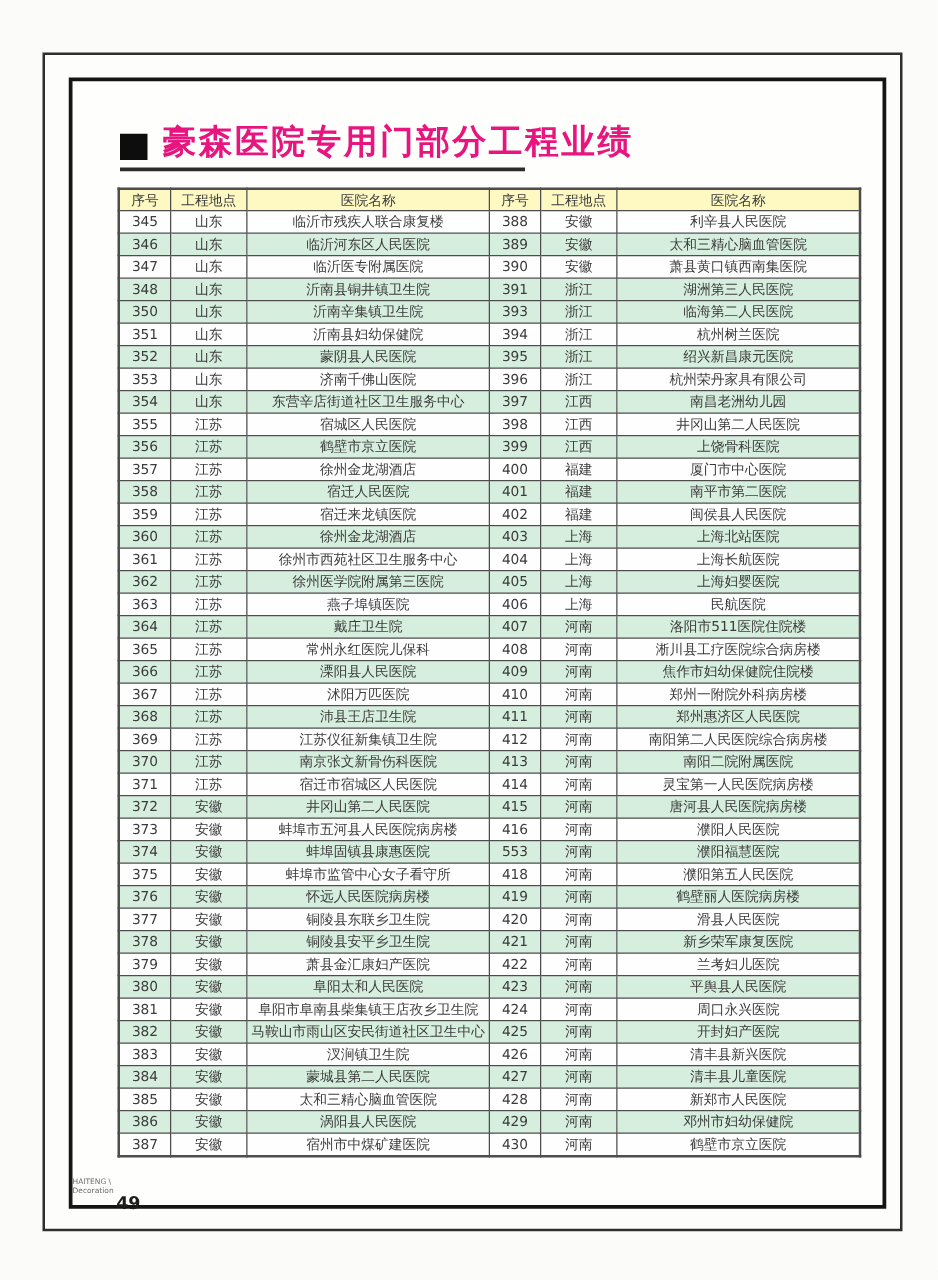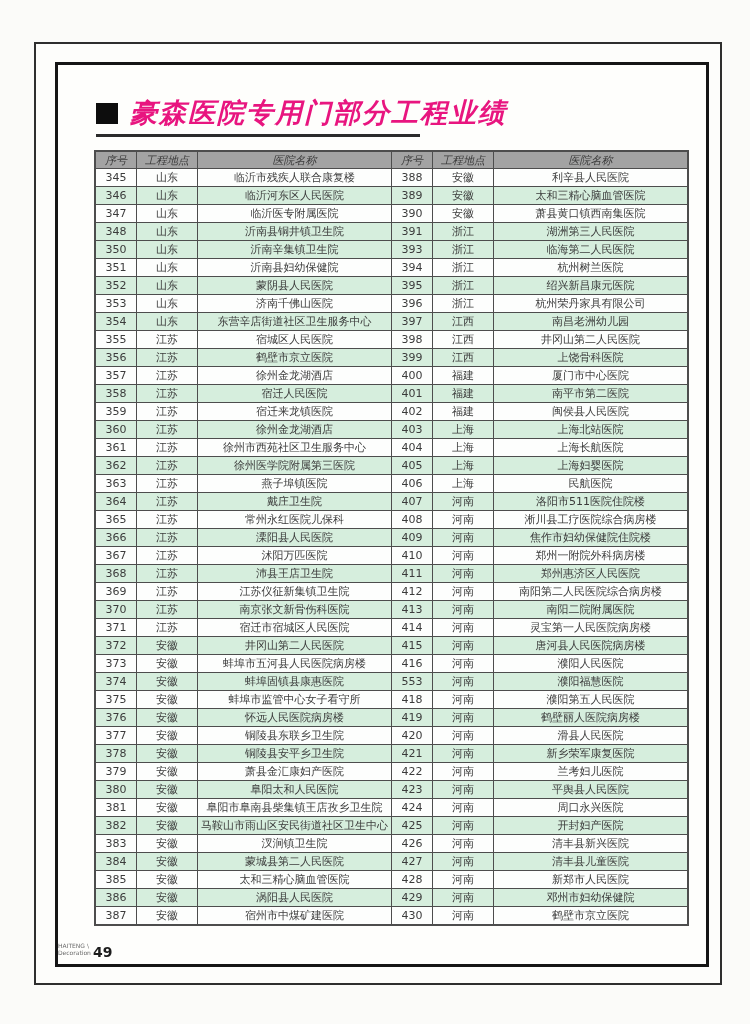--- a/index.html
+++ b/index.html
@@ -9,46 +9,46 @@
   }
   .outer-frame{
     position:absolute;left:34px;top:42px;width:684px;height:939px;
     border:2px solid #2e2e2e;background:#fdfdfb;
   }
   .inner-frame{
     position:absolute;left:55px;top:62px;width:648px;height:899px;
     border:3px solid #151515;background:#fefefc;
   }
   .title-wrap{position:absolute;left:96px;top:95px;width:420px;}
-  .title-row{display:flex;font-style:italic;}
+  .title-row{display:flex;align-items:center;}
   .title-square{width:22px;height:21px;background:#0d0d0d;margin-right:12px;margin-top:8px;}
   .title-text{
     font-size:27px;font-weight:bold;color:#e8157f;letter-spacing:2px;white-space:nowrap;
   }
   .title-underline{width:324px;height:3px;background:#2b2b2b;margin-top:3px;}
   table.perf{
     position:absolute;left:94px;top:150px;border-collapse:collapse;table-layout:fixed;
     font-size:11px;color:#3b3b3b;
   }
   table.perf,table.perf th,table.perf td{border:1px solid #4d4d4d;}
   table.perf{border-width:2px;}
   table.perf th{
-    height:16px;font-weight:normal;background:#a3a3a3;font-size:11px;padding:0;text-align:center;font-style:italic;
+    height:16px;font-weight:normal;background:#fef9c3;font-size:11px;padding:0;text-align:center;
   }
   table.perf td{
     height:17px;padding:0 2px;text-align:center;white-space:nowrap;overflow:hidden;
     background:#fdfefd;font-size:11px;line-height:17px;
   }
   table.perf tr.alt td{background:#d6eedd;}
   .col-no{width:36px;}
   .col-loc{width:56px;}
   .col-name{width:189px;}
   .footer{position:absolute;left:58px;top:942px;display:flex;align-items:flex-start;}
   .footer-brand{font-size:6px;color:#6b6b6b;line-height:7px;text-align:left;}
-  .footer-page{font-size:14px;font-weight:bold;color:#1c1c1c;margin-left:2px;margin-top:2px;}
+  .footer-page{font-size:14px;font-weight:bold;color:#1c1c1c;margin-left:2px;margin-top:13px;}
 </style>
 </head>
 <body>
 
 <div class="outer-frame"></div>
 <div class="inner-frame"></div>
 
 <div class="title-wrap">
   <div class="title-row">
     <div class="title-square"></div>

